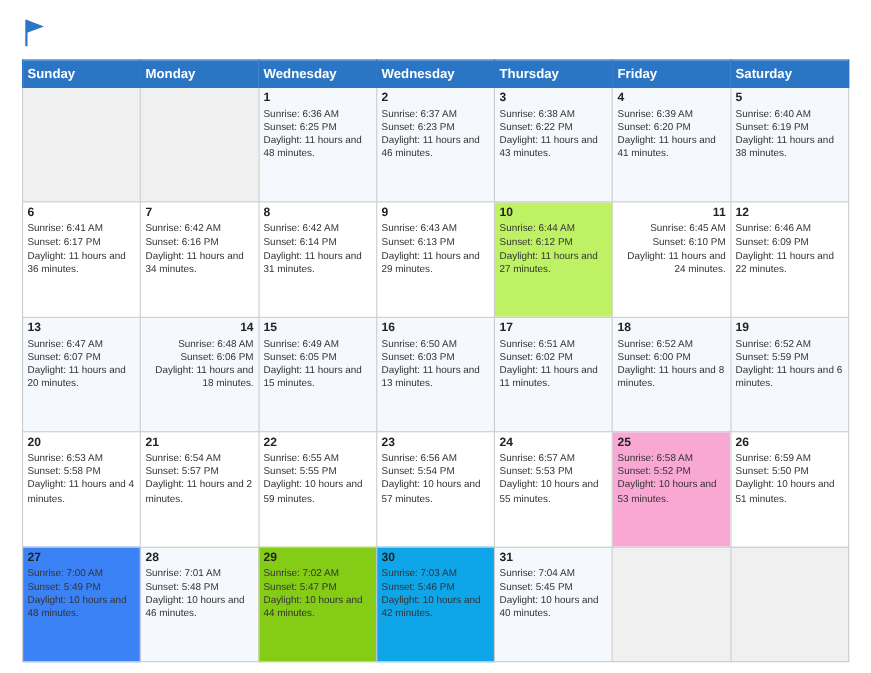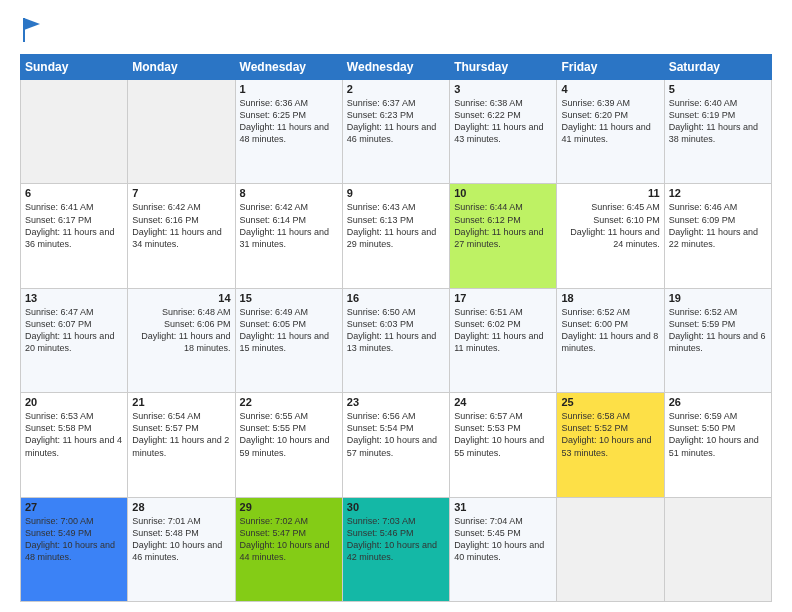--- a/index.html
+++ b/index.html
@@ -169,27 +169,27 @@
           <td style="background: rgb(245, 248, 252);"><span class="day-num">17</span><span class="cell-text">Sunrise: 6:51 AM<br>Sunset: 6:02 PM<br>Daylight: 11 hours and 11 minutes.</span></td>
           <td style="background: rgb(245, 248, 252);"><span class="day-num">18</span><span class="cell-text">Sunrise: 6:52 AM<br>Sunset: 6:00 PM<br>Daylight: 11 hours and 8 minutes.</span></td>
           <td style="background: rgb(245, 248, 252);"><span class="day-num">19</span><span class="cell-text">Sunrise: 6:52 AM<br>Sunset: 5:59 PM<br>Daylight: 11 hours and 6 minutes.</span></td>
         </tr>
         <tr>
           <td style="background: rgb(255, 255, 255);"><span class="day-num">20</span><span class="cell-text">Sunrise: 6:53 AM<br>Sunset: 5:58 PM<br>Daylight: 11 hours and 4 minutes.</span></td>
           <td style="background: rgb(255, 255, 255);"><span class="day-num">21</span><span class="cell-text">Sunrise: 6:54 AM<br>Sunset: 5:57 PM<br>Daylight: 11 hours and 2 minutes.</span></td>
           <td style="background: rgb(255, 255, 255);"><span class="day-num">22</span><span class="cell-text">Sunrise: 6:55 AM<br>Sunset: 5:55 PM<br>Daylight: 10 hours and 59 minutes.</span></td>
           <td style="background: rgb(255, 255, 255);"><span class="day-num">23</span><span class="cell-text">Sunrise: 6:56 AM<br>Sunset: 5:54 PM<br>Daylight: 10 hours and 57 minutes.</span></td>
           <td style="background: rgb(255, 255, 255);"><span class="day-num">24</span><span class="cell-text">Sunrise: 6:57 AM<br>Sunset: 5:53 PM<br>Daylight: 10 hours and 55 minutes.</span></td>
-          <td style="background: #fde047;"><span class="day-num">25</span><span class="cell-text">Sunrise: 6:58 AM<br>Sunset: 5:52 PM<br>Daylight: 10 hours and 53 minutes.</span></td>
+          <td style="background: #f9a8d4;"><span class="day-num">25</span><span class="cell-text">Sunrise: 6:58 AM<br>Sunset: 5:52 PM<br>Daylight: 10 hours and 53 minutes.</span></td>
           <td style="background: rgb(255, 255, 255);"><span class="day-num">26</span><span class="cell-text">Sunrise: 6:59 AM<br>Sunset: 5:50 PM<br>Daylight: 10 hours and 51 minutes.</span></td>
         </tr>
         <tr>
           <td style="background: #3b82f6;"><span class="day-num">27</span><span class="cell-text">Sunrise: 7:00 AM<br>Sunset: 5:49 PM<br>Daylight: 10 hours and 48 minutes.</span></td>
           <td style="background: rgb(245, 248, 252);"><span class="day-num">28</span><span class="cell-text">Sunrise: 7:01 AM<br>Sunset: 5:48 PM<br>Daylight: 10 hours and 46 minutes.</span></td>
           <td style="background: #84cc16;"><span class="day-num">29</span><span class="cell-text">Sunrise: 7:02 AM<br>Sunset: 5:47 PM<br>Daylight: 10 hours and 44 minutes.</span></td>
-          <td style="background: #14b8a6;"><span class="day-num">30</span><span class="cell-text">Sunrise: 7:03 AM<br>Sunset: 5:46 PM<br>Daylight: 10 hours and 42 minutes.</span></td>
+          <td style="background: #0ea5e9;"><span class="day-num">30</span><span class="cell-text">Sunrise: 7:03 AM<br>Sunset: 5:46 PM<br>Daylight: 10 hours and 42 minutes.</span></td>
           <td style="background: rgb(245, 248, 252);"><span class="day-num">31</span><span class="cell-text">Sunrise: 7:04 AM<br>Sunset: 5:45 PM<br>Daylight: 10 hours and 40 minutes.</span></td>
           <td class="empty-cell"></td>
           <td class="empty-cell"></td>
         </tr>
       </tbody>
   </table>
 </div>
 
 </body></html>

